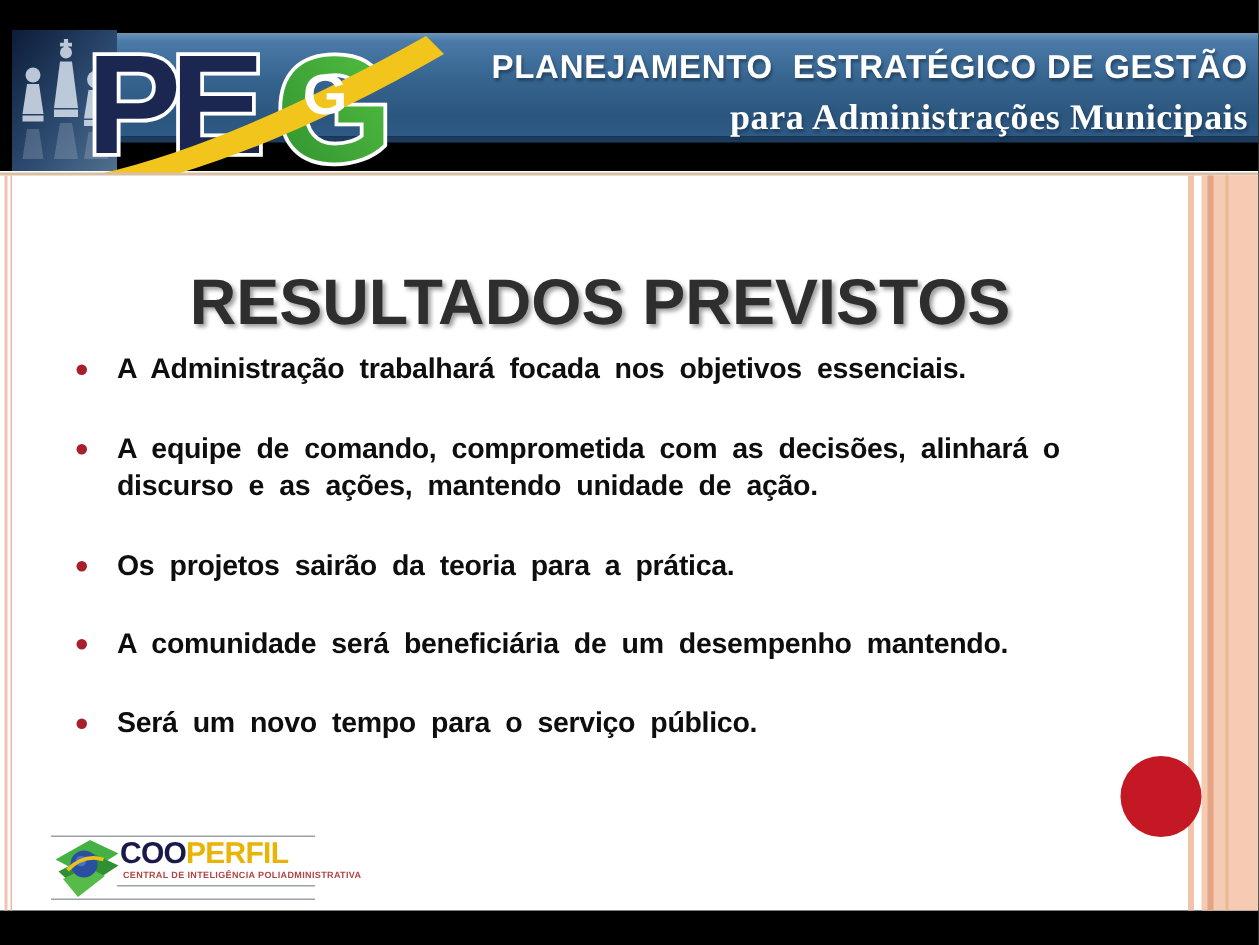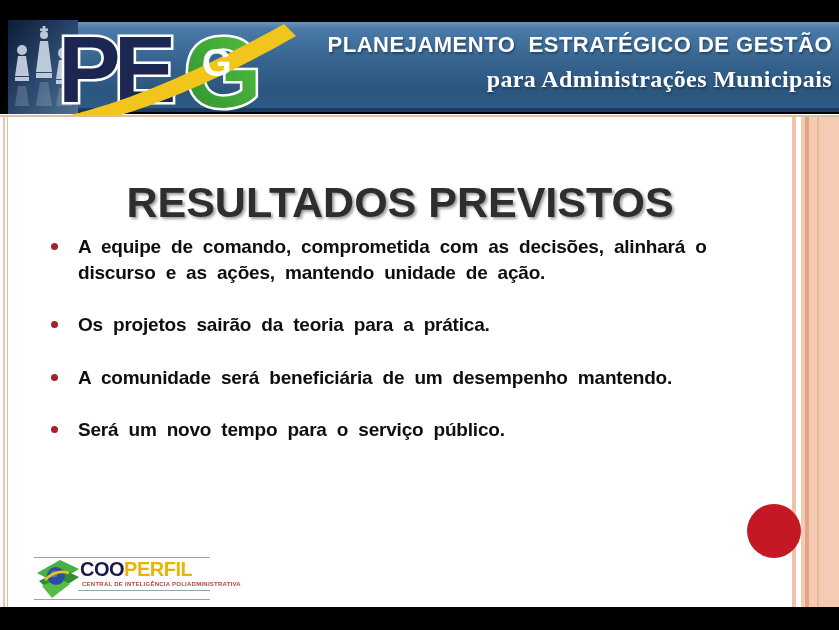--- a/index.html
+++ b/index.html
@@ -3,21 +3,21 @@
 <meta charset="utf-8">
 <style>
   html,body{margin:0;padding:0;background:#000;}
   *{box-sizing:border-box;font-family:"Liberation Sans",sans-serif;}
   .canvas{position:relative;width:839px;height:630px;background:#000;overflow:hidden;}
 
   
   .slide-bg{position:absolute;left:0;top:114px;width:839px;height:493px;background:#ffffff;}
 
   
-  .header{position:absolute;left:8px;top:22px;width:831px;height:90px;
+  .header{position:absolute;left:8px;top:22px;width:831px;height:73px;
     background:linear-gradient(#6f94b8 0%, #4a7aa8 8%, #36648f 45%, #2b567e 80%, #2e5a86 100%);
     border-bottom:4px solid #1b3c5e;}
   .header-text{position:absolute;right:7px;top:10px;text-align:right;color:#fff;font-weight:bold;
     text-shadow:1px 2px 2px rgba(20,40,60,.55);}
   .header-line1{font-size:22px;letter-spacing:.5px;white-space:pre;}
   .header-line2{font-size:24px;letter-spacing:.4px;margin-top:8px;white-space:pre;font-family:Liberation Serif, serif;}
 
   .chess{position:absolute;left:8px;top:20px;width:70px;height:94px;}
   .peg-logo{position:absolute;left:56px;top:18px;width:244px;height:98px;}
 
@@ -116,20 +116,24 @@
   <div class="left-line-b"></div>
   <div class="right-thin-stripe"></div>
   <div class="right-band">
     <div class="right-band-dark1"></div>
     <div class="right-band-dark2"></div>
   </div>
 
   <div class="slide-title">RESULTADOS PREVISTOS</div>
 
   <ul class="bullet-list">
+    <li class="bullet-item">
+      <span class="bullet-dot"></span>
+      <span class="bullet-text">A Administração trabalhará focada nos objetivos essenciais.</span>
+    </li>
 
     <li class="bullet-item">
       <span class="bullet-dot"></span>
       <span class="bullet-text">A equipe de comando, comprometida com as decisões, alinhará  o
 discurso e as ações, mantendo unidade de ação.</span>
     </li>
 
     <li class="bullet-item">
       <span class="bullet-dot"></span>
       <span class="bullet-text">Os projetos sairão da teoria para a prática.</span>

